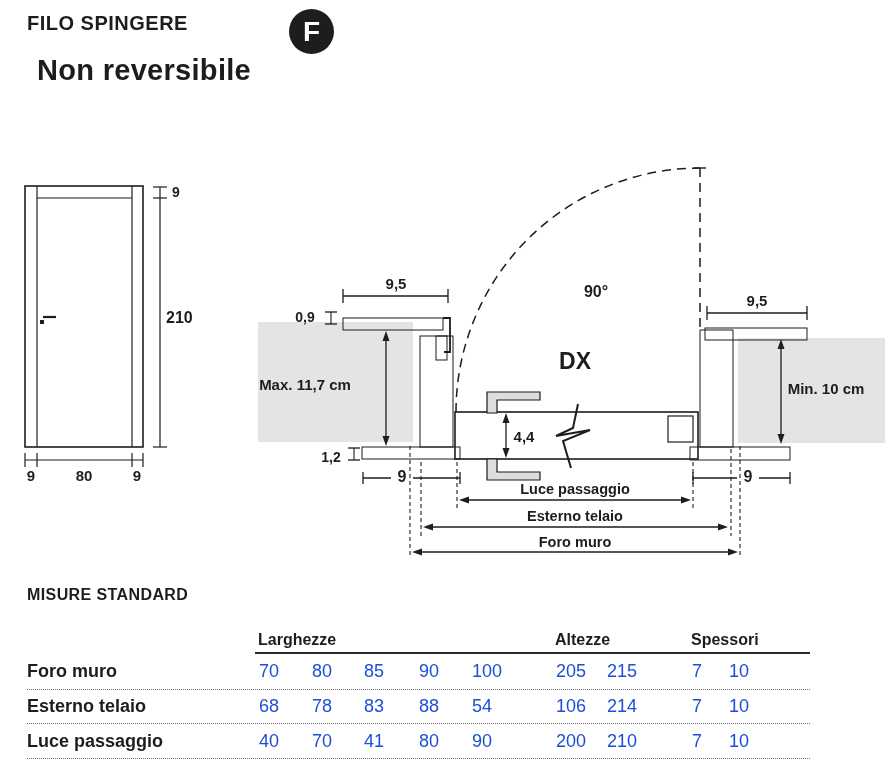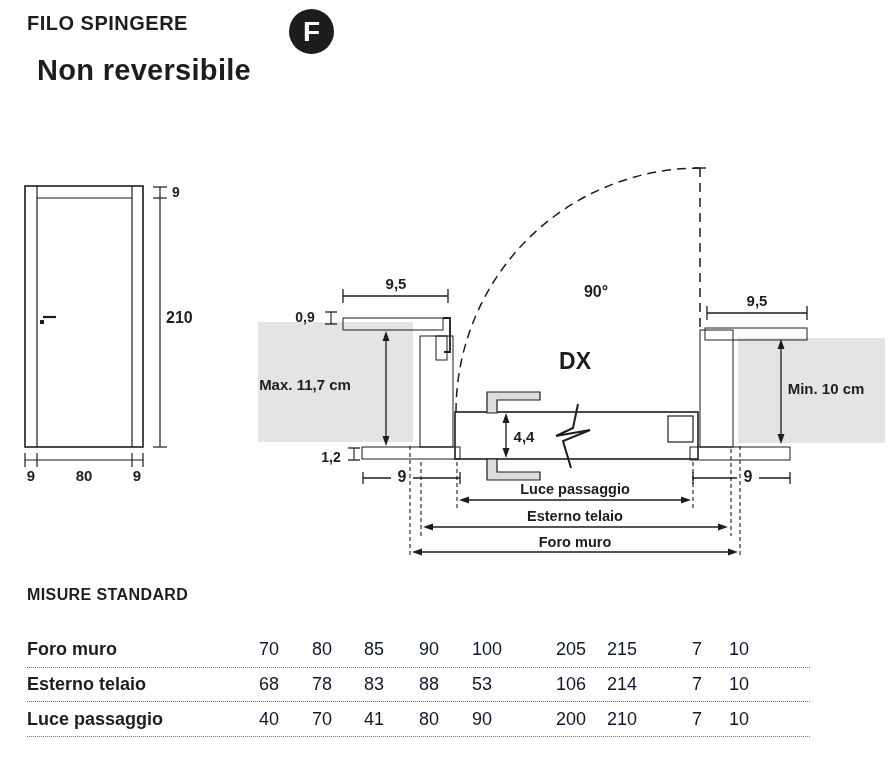--- a/index.html
+++ b/index.html
@@ -30,21 +30,21 @@
     grid-template-columns:228px 53px 52px 55px 53px 84px 51px 85px 37px 85px}
   .ms-head{height:22px;align-items:end}
   .ms-head .hg{font-size:16px;font-weight:700;border-bottom:2px solid #2b2b2b;
                padding:0 0 3px 3px}
   .ms-head .g1{grid-column:2 / span 5}
   .ms-head .g2{grid-column:7 / span 2}
   .ms-head .g3{grid-column:9 / span 2}
   .ms-row{align-items:center;border-bottom:1px dotted #707070}
   .ms-row.r1{height:37px}.ms-row.r2{height:34px}.ms-row.r3{height:35px}
   .ms-row .lbl{font-weight:700;font-size:18px}
-  .ms-row .num{color:#0f172a;padding-left:4px}
+  .ms-row .num{color:#1d4ed8;padding-left:4px}
 </style>
 </head>
 <body>
 
 <div class="abs title">FILO SPINGERE</div>
 <div class="abs badge">
   <span>F</span>
 </div>
 <div class="abs subtitle">Non reversibile</div>
 
@@ -207,41 +207,46 @@
       <text x="575" y="547" text-anchor="middle" class="t145">Foro muro</text>
       <line x1="419" y1="552" x2="731" y2="552" class="ln" stroke-width="1.4"></line>
       <polygon points="412,552 422,548.5 422,555.5" class="fill-ink"></polygon>
       <polygon points="738,552 728,548.5 728,555.5" class="fill-ink"></polygon>
     </g>
   </g>
 </svg>
 
 <div class="abs ms-title">MISURE STANDARD</div>
 <div class="abs ms-grid">
+  <div class="ms-head">
+    <div class="hg g1">Larghezze</div>
+    <div class="hg g2">Altezze</div>
+    <div class="hg g3">Spessori</div>
+  </div>
 
   <div class="ms-row r1">
     <div class="lbl">Foro muro</div>
     <div class="num">70</div>
     <div class="num">80</div>
     <div class="num">85</div>
     <div class="num">90</div>
     <div class="num">100</div>
     <div class="num">205</div>
     <div class="num">215</div>
     <div class="num">7</div>
     <div class="num">10</div>
   </div>
 
   <div class="ms-row r2">
     <div class="lbl">Esterno telaio</div>
     <div class="num">68</div>
     <div class="num">78</div>
     <div class="num">83</div>
     <div class="num">88</div>
-    <div class="num">53</div>
+    <div class="num">54</div>
     <div class="num">106</div>
     <div class="num">214</div>
     <div class="num">7</div>
     <div class="num">10</div>
   </div>
 
   <div class="ms-row r3">
     <div class="lbl">Luce passaggio</div>
     <div class="num">40</div>
     <div class="num">70</div>

